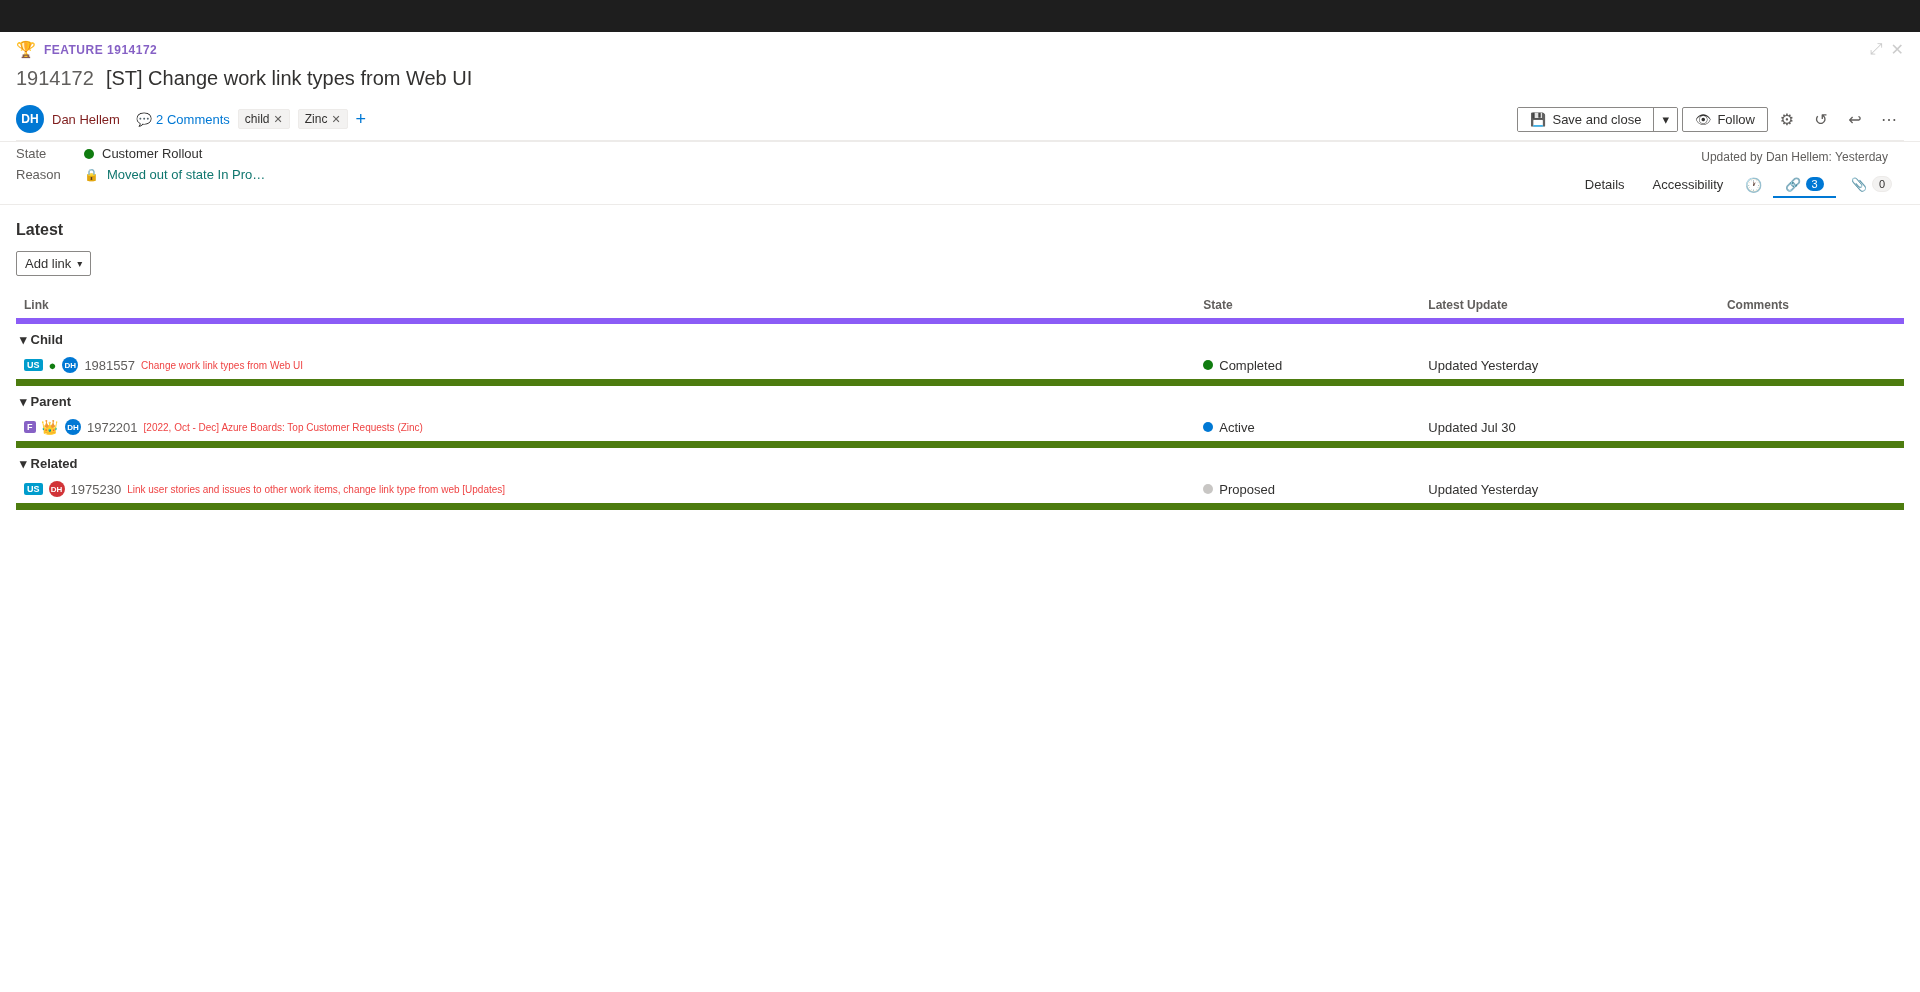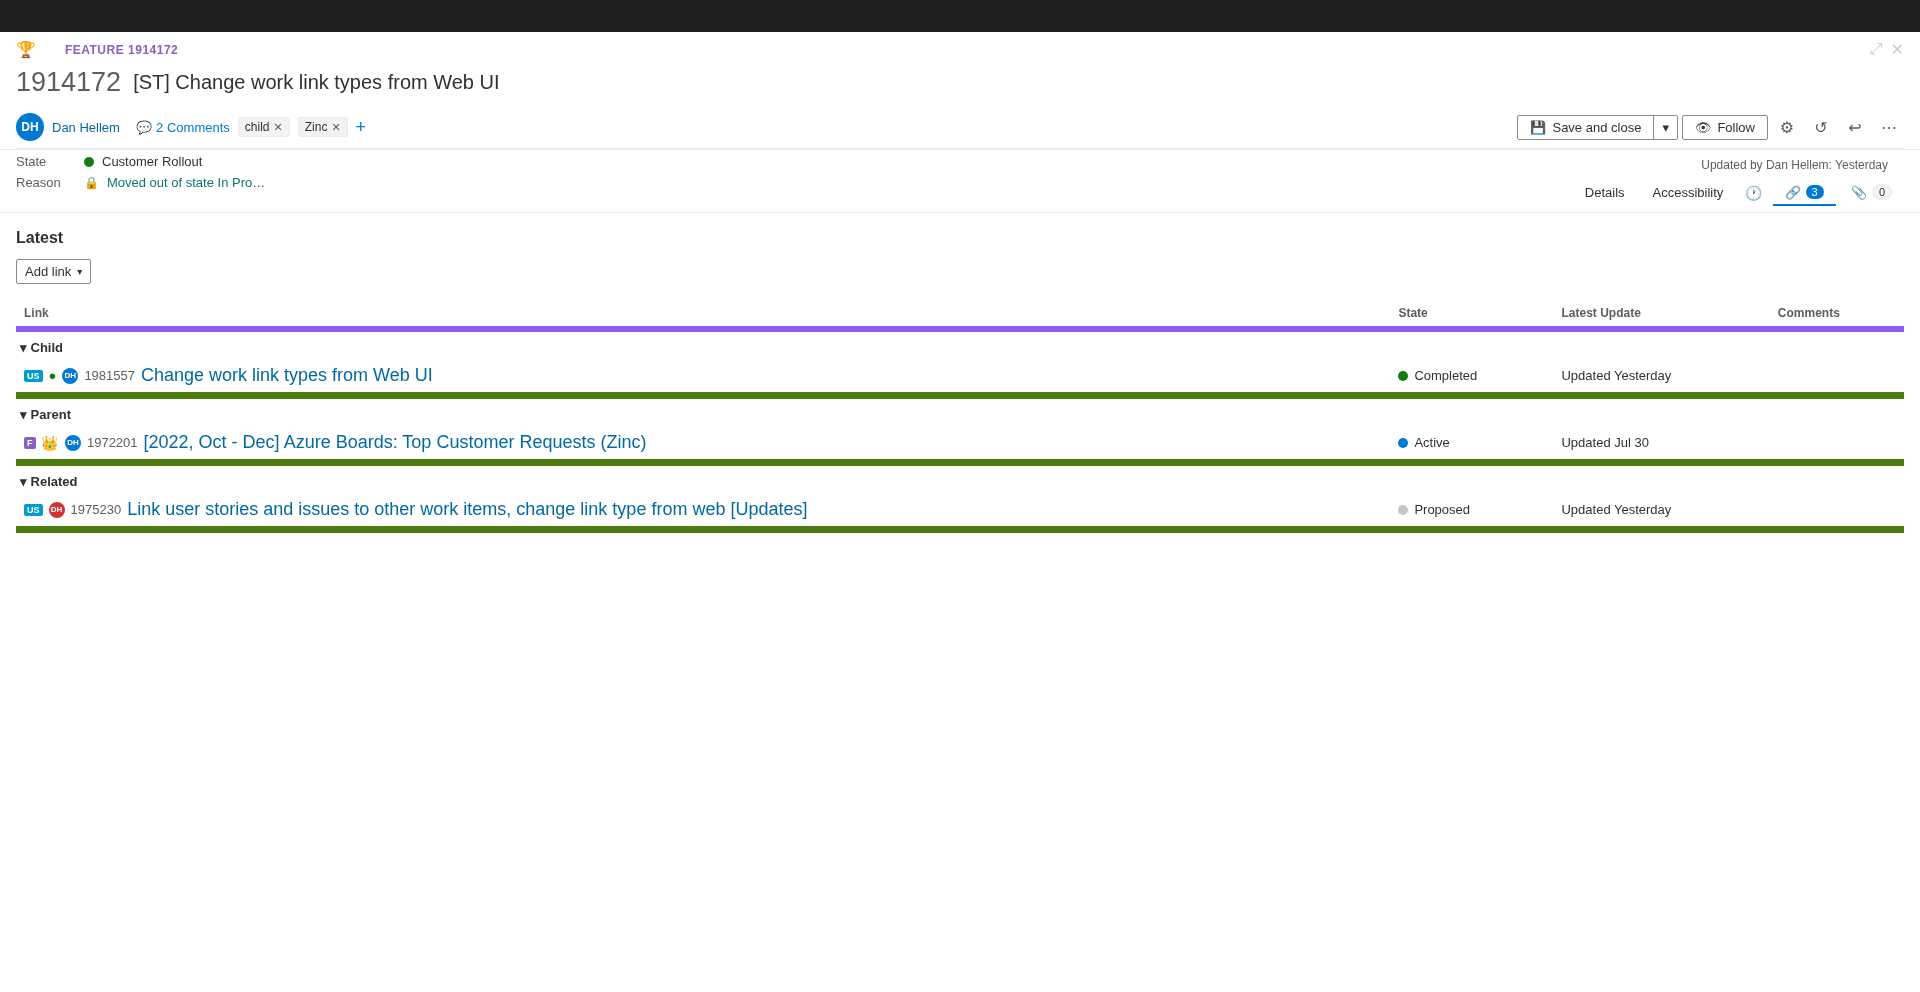--- a/index.html
+++ b/index.html
@@ -36,21 +36,20 @@
     }
     .trophy-icon {
       color: #8661c5;
       font-size: 16px;
     }
     .feature-label {
       color: #8661c5;
       font-size: 12px;
       font-weight: 600;
       letter-spacing: 0.5px;
-      margin-left: 21px;
     }
     .window-controls {
       margin-left: auto;
       display: flex;
       gap: 8px;
     }
     .win-ctrl {
       color: #ccc;
       cursor: pointer;
       font-size: 16px;
@@ -61,21 +60,21 @@
       display: flex;
       align-items: center;
       gap: 12px;
       padding: 4px 0 8px 0;
       font-size: 20px;
       font-weight: 400;
       color: #323130;
     }
     .work-item-number {
       color: #605e5c;
-      font-size: 27px;
+      font-size: 20px;
     }
     .work-item-title {
       font-size: 20px;
       font-weight: 400;
     }
 
     
     .toolbar-row {
       display: flex;
       align-items: center;
@@ -90,21 +89,21 @@
       background: #0078d4;
       color: #fff;
       display: flex;
       align-items: center;
       justify-content: center;
       font-size: 12px;
       font-weight: 600;
     }
     .user-name {
       font-size: 13px;
-      color: #0369a1;
+      color: #7f1d1d;
       margin-right: 8px;
     }
     .comment-btn {
       display: flex;
       align-items: center;
       gap: 4px;
       color: #0078d4;
       cursor: pointer;
       font-size: 13px;
       text-decoration: none;
@@ -322,24 +321,24 @@
       justify-content: center;
       font-size: 8px;
       font-weight: 600;
       color: #fff;
     }
     .link-id {
       color: #605e5c;
       font-size: 13px;
     }
     .link-title {
-      color: #0369a1;
+      color: #ef4444;
       cursor: pointer;
       text-decoration: none;
-      font-size: 18px;
+      font-size: 10px;
     }
 
     .status-cell {
       display: flex;
       align-items: center;
       gap: 6px;
       font-size: 13px;
     }
     .dot-blue { background: #0078d4; }
     .dot-lightgray { background: #c8c6c4; }

